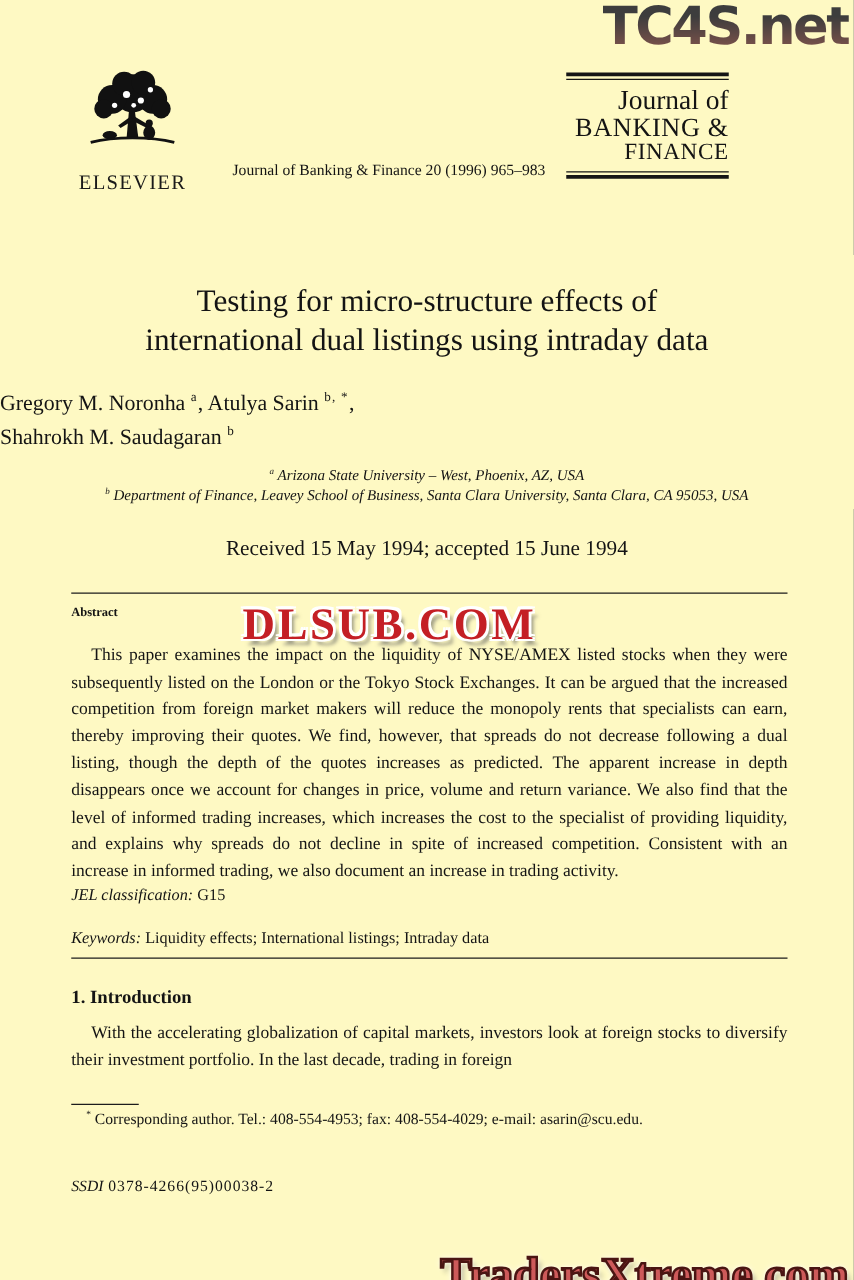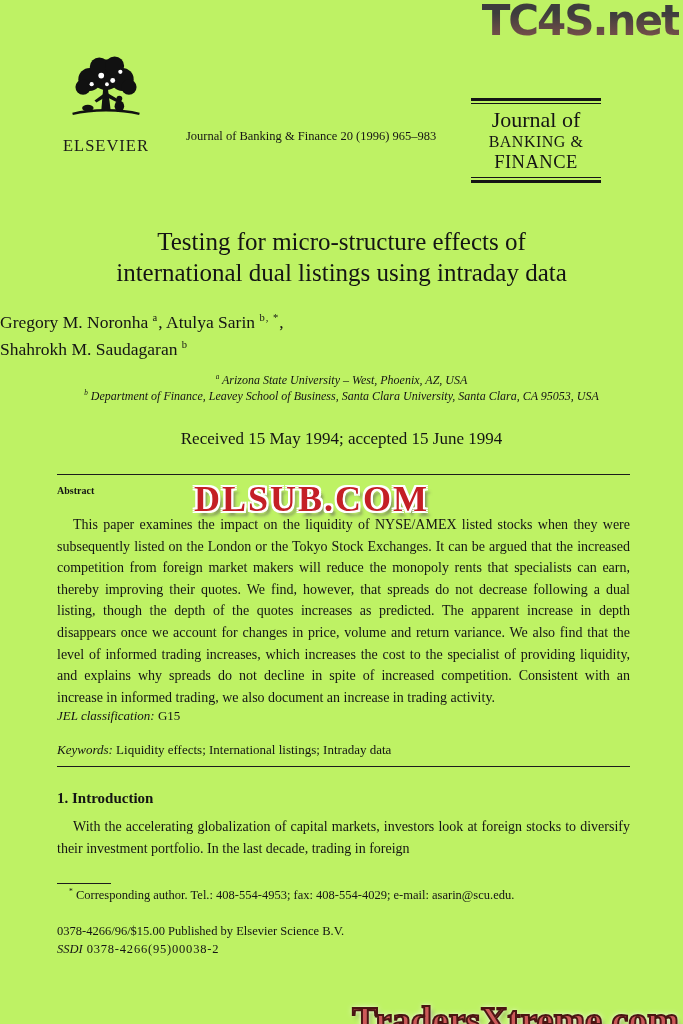--- a/index.html
+++ b/index.html
@@ -1,19 +1,19 @@
 <!DOCTYPE html>
 <html style="--watermark-red: #c41f25; --watermark-bottom-fill: #cd5a5a; --tc4s-top: #3d3d3d; --tc4s-bottom: #8a574e;"><head>
 <meta charset="utf-8">
 <style>
   html,body{margin:0;padding:0;background:#888;}
   .page{
     position:relative;
     width:683px;height:1024px;
-    background:#bef264;
+    background:#fef9c3;
     overflow:hidden;
     font-family:"Liberation Serif","DejaVu Serif",serif;
     color:#141414;
   }
   .abs{position:absolute;}
   sup{font-size:0.6em;line-height:0;vertical-align:super;}
 
   
   .wm-top{
     top:-4px;right:4px;
@@ -32,27 +32,27 @@
   
   .logo-block{left:60px;top:54px;width:92px;text-align:center;}
   .logo-block svg{display:block;margin:0 auto;}
   .publisher{
     margin-top:12px;font-size:16.5px;letter-spacing:1px;color:#1a1a1a;
   }
 
   .citation{left:186px;top:129px;font-size:12.5px;}
 
   
-  .masthead{left:471px;top:58px;width:130px;text-align:center;margin-top:40px;}
+  .masthead{left:453px;top:58px;width:130px;text-align:right;}
   .mh-rule{border-top:3px solid #151515;margin:0;}
   .mh-rule.thin{border-top-width:1px;margin-top:2px;}
   .mh-rule.bthin{border-top-width:1px;margin-top:5px;}
   .mh-rule.bthick{border-top-width:3px;margin-top:2px;}
   .mh-l1{font-size:22px;line-height:24px;margin-top:4px;}
-  .mh-l2{font-size:16px;line-height:20px;letter-spacing:0.5px;}
+  .mh-l2{font-size:21px;line-height:20px;letter-spacing:0.5px;}
   .mh-l3{font-size:18.5px;line-height:20px;letter-spacing:0.5px;}
 
   
   .title{left:0;right:0;top:226px;text-align:center;font-size:25px;line-height:31px;}
   .authors{left:0;right:0;top:309px;font-size:17.5px;line-height:27px;}
   .authors sup{letter-spacing:1px;}
   .affils{left:45px;right:45px;top:372px;text-align:center;font-style:italic;font-size:12px;line-height:16px;}
   .affils sup{font-style:italic;}
   .received{left:0;right:0;top:429px;text-align:center;font-size:17px;}
 
@@ -179,21 +179,20 @@
     <span class="it">Keywords:</span><span> Liquidity effects; International listings; Intraday data</span>
   </div>
   <div class="abs rule rule-2"></div>
 
   <div class="abs intro-h">1. Introduction</div>
   <div class="abs intro-p">With the accelerating globalization of capital markets, investors look at foreign stocks to diversify their investment portfolio. In the last decade, trading in foreign</div>
 
   <div class="abs fn-rule"></div>
   <div class="abs fn"><sup>*</sup> Corresponding author. Tel.: 408-554-4953; fax: 408-554-4029; e-mail: asarin@scu.edu.</div>
 
-  <div class="abs foot1">0378-4266/96/$15.00 Published by Elsevier Science B.V.</div>
   <div class="abs foot2">
     <span class="it">SSDI</span><span class="num"> 0378-4266(95)00038-2</span>
   </div>
 
   <div class="abs wm-mid">DLSUB.COM</div>
 
   <div class="abs wm-bottom">TradersXtreme.com</div>
 
 </div>
 

